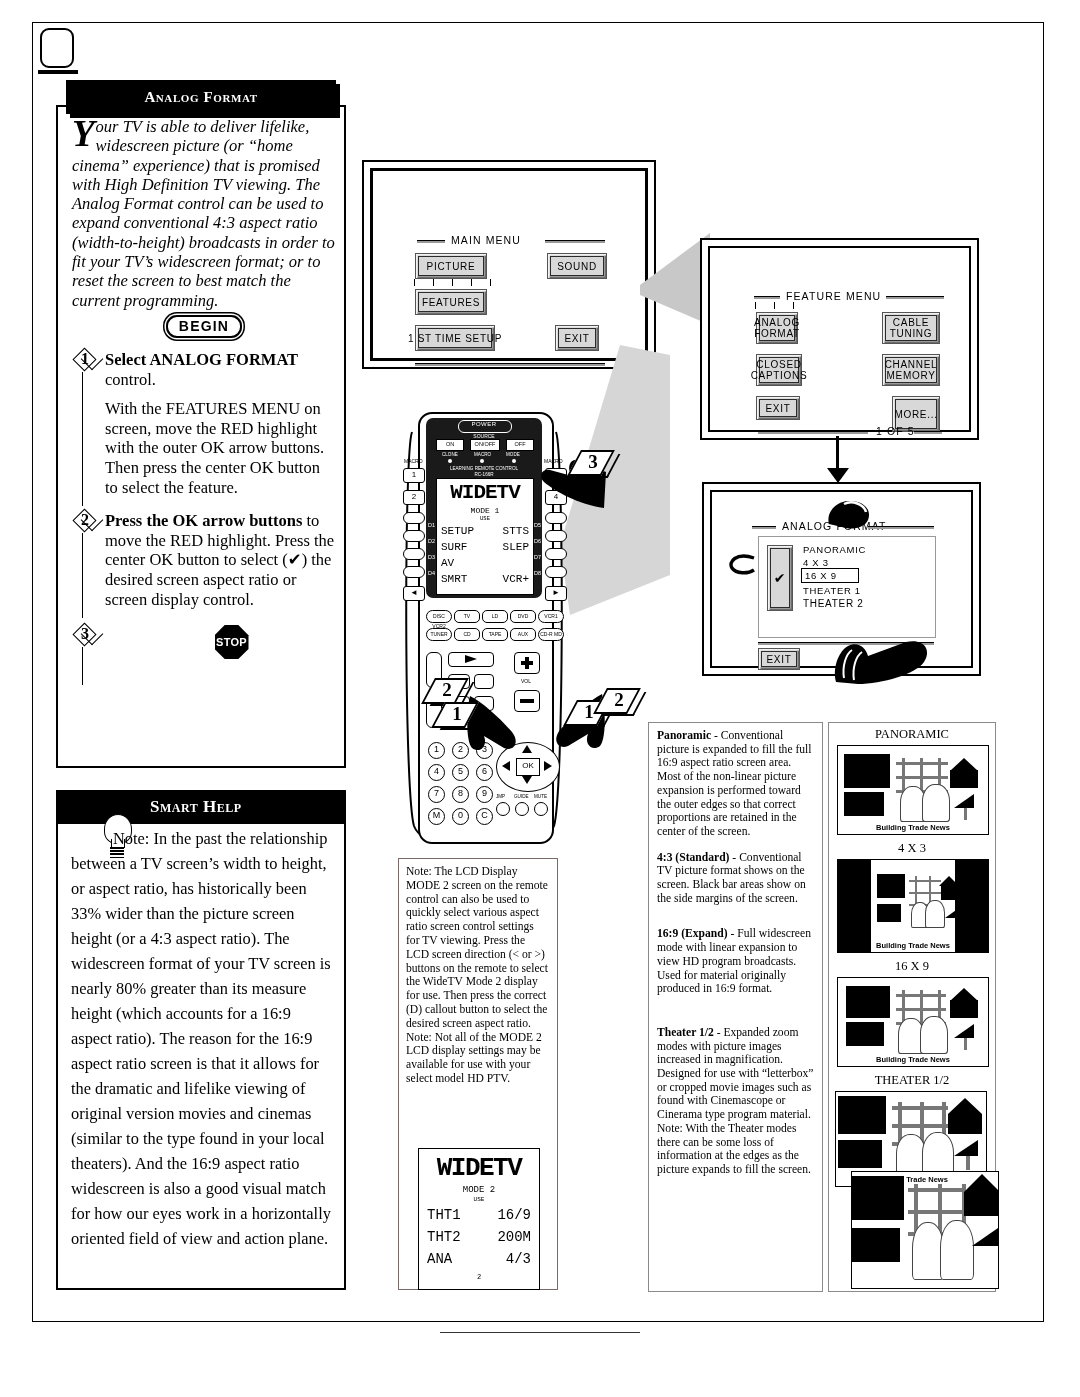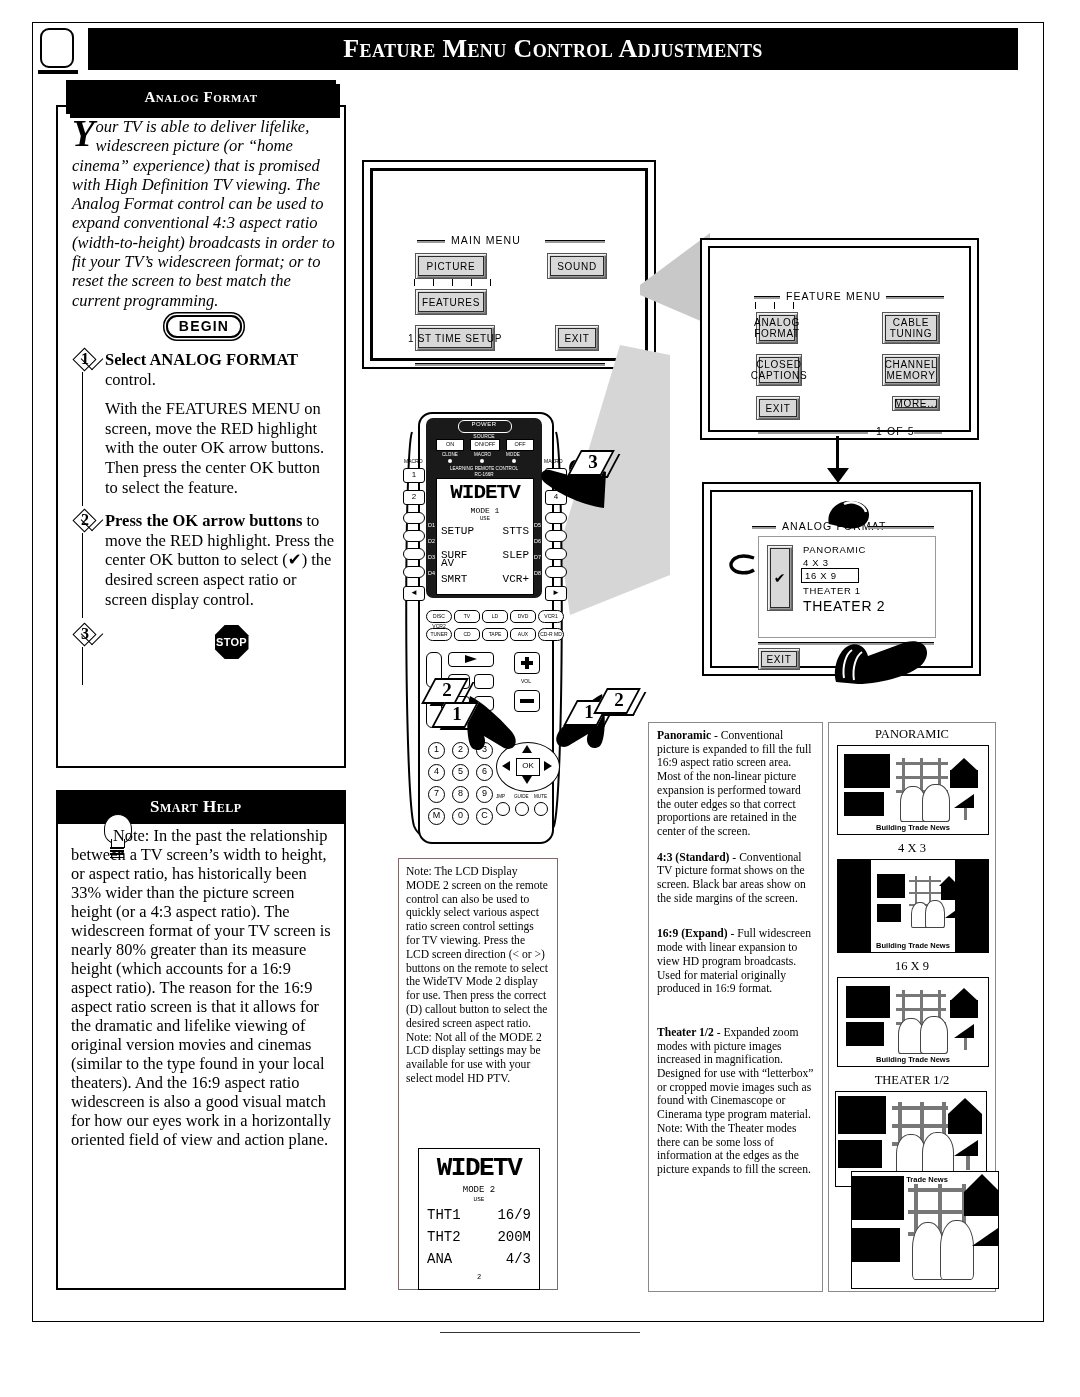--- a/index.html
+++ b/index.html
@@ -60,21 +60,21 @@
   .sh-box:after{content:"";position:absolute;left:6px;top:6px;right:-6px;bottom:-6px;border-right:4px solid #000;border-bottom:4px solid #000;z-index:-1;}
   .sh-bar{position:absolute;left:0;top:0;width:100%;height:32px;background:#000;color:#fff;}
   .sh-bar span{position:absolute;left:92px;top:5px;font-weight:bold;font-size:17px;font-variant:small-caps;
                letter-spacing:.5px;font-family:"Liberation Serif",serif;}
   .bulb{position:absolute;left:30px;top:4px;width:56px;height:66px;}
   .bulb .glass{position:absolute;left:16px;top:18px;width:26px;height:28px;border:1.6px solid #000;
                border-radius:50% 50% 42% 42%;background:#fff;}
   .bulb .neck{position:absolute;left:23px;top:43px;width:12px;height:9px;border-left:1.6px solid #000;border-right:1.6px solid #000;background:#fff;}
   .bulb .base{position:absolute;left:22px;top:51px;width:14px;height:11px;background:repeating-linear-gradient(#000 0 1.6px,#fff 1.6px 3.2px);}
   .bulb .ray{position:absolute;background:#000;width:1.6px;height:9px;}
-  .sh-text{position:absolute;left:13px;top:34px;width:262px;font-size:16.4px;line-height:19px;}
+  .sh-text{position:absolute;left:13px;top:34px;width:262px;font-size:16.4px;line-height:25px;}
   .sh-text .ind{display:inline-block;width:42px;}
 
   
   .osd{position:absolute;background:#fff;}
   .osd.tvshell{border:2px solid #000;}
   .osd .bezel{position:absolute;left:6px;top:6px;right:6px;bottom:6px;border:3px solid #000;}
   .osd .scr{position:absolute;left:4px;top:4px;right:4px;bottom:4px;background:#fff;}
 
   .osd-title{position:absolute;font-family:"Liberation Sans",sans-serif;font-size:10.5px;letter-spacing:1.1px;white-space:nowrap;}
   .osd-rule{position:absolute;height:2px;background:#9a9a9a;border-top:1px solid #000;}
@@ -173,23 +173,20 @@
 </head>
 <body>
 
 <div class="page">
 
   <div class="outer-frame"></div>
 
   <div class="tv-bullet">
       <i></i>
     </div>
-  <div class="hdr-bar">
-    <span>Feature Menu Control Adjustments</span>
-  </div>
 
   <div class="lc-tab">
     <span>Analog Format</span>
   </div>
 
   <div class="lc-box">
     <div class="lc-inner">
       <div class="intro">
         <span class="dropcap">Y</span><span>our TV is able to deliver lifelike, widescreen picture (or “home cinema” experience) that is promised with High Definition TV viewing. The Analog Format control can be used to expand conventional 4:3 aspect ratio (width-to-height) broadcasts in order to fit your TV’s widescreen format; or to reset the screen to best match the current programming.</span>
       </div>
@@ -332,21 +329,21 @@
           <i>
             <em>CHANNEL</em>
             <em>MEMORY</em>
           </i>
         </div>
         <div class="mbtn" style="left:42px;top:144px;width:44px;height:24px;">
           <i>
               <em>EXIT</em>
             </i>
         </div>
-        <div class="mbtn" style="left:178px;top:144px;width:48px;height:15px;">
+        <div class="mbtn" style="left:178px;top:144px;width:48px;height:36px;">
           <i>
               <em>MORE...</em>
             </i>
         </div>
         <div class="osd-rule" style="left:44px;top:179px;width:110px;"></div>
         <div class="osd-title" style="left:162px;top:173px;">1 OF 5</div>
         <div class="osd-rule" style="left:200px;top:179px;width:28px;"></div>
       </div>
     </div>
   </div>
@@ -367,21 +364,21 @@
           <div class="mbtn" style="left:8px;top:8px;width:26px;height:66px;">
             <i>
                 <em style="font-size:14px;">✔</em>
               </i>
           </div>
           <div style="position:absolute;left:44px;top:7px;font-family:'Liberation Sans',sans-serif;font-size:9.5px;letter-spacing:.7px;">PANORAMIC</div>
           <div style="position:absolute;left:44px;top:20px;font-family:'Liberation Sans',sans-serif;font-size:9.5px;letter-spacing:.7px;">4 X 3</div>
           <div style="position:absolute;left:42px;top:31px;width:56px;height:13px;border:1px solid #000;"></div>
           <div style="position:absolute;left:46px;top:33px;font-family:'Liberation Sans',sans-serif;font-size:9.5px;letter-spacing:.7px;">16 X 9</div>
           <div style="position:absolute;left:44px;top:48px;font-family:'Liberation Sans',sans-serif;font-size:9.5px;letter-spacing:.7px;">THEATER 1</div>
-          <div style="position:absolute;left:44px;top:61px;font-family:'Liberation Sans',sans-serif;font-size:14px;letter-spacing:.7px;">THEATER 2</div>
+          <div style="position:absolute;left:44px;top:61px;font-family:'Liberation Sans',sans-serif;font-size:10px;letter-spacing:.7px;">THEATER 2</div>
         </div>
 
         <div class="osd-rule" style="left:42px;top:146px;width:176px;"></div>
         <div class="mbtn" style="left:42px;top:152px;width:42px;height:22px;">
           <i>
               <em>EXIT</em>
             </i>
         </div>
 
         <svg style="position:absolute;left:108px;top:0px;width:60px;height:36px;">
@@ -427,21 +424,21 @@
       </div>
 
       <div class="lcd">
         <div class="big">WIDETV</div>
         <div class="mode">MODE 1</div>
         <div class="use">USE</div>
         <div class="row" style="top:46px;">
           <span>SETUP</span>
           <span>STTS</span>
         </div>
-        <div class="row" style="top:70px;">
+        <div class="row" style="top:62px;">
           <span>SURF</span>
           <span>SLEP</span>
         </div>
         <div class="row" style="top:78px;">
           <span>AV</span>
           <span></span>
         </div>
         <div class="row" style="top:94px;">
           <span>SMRT</span>
           <span>VCR+</span>

